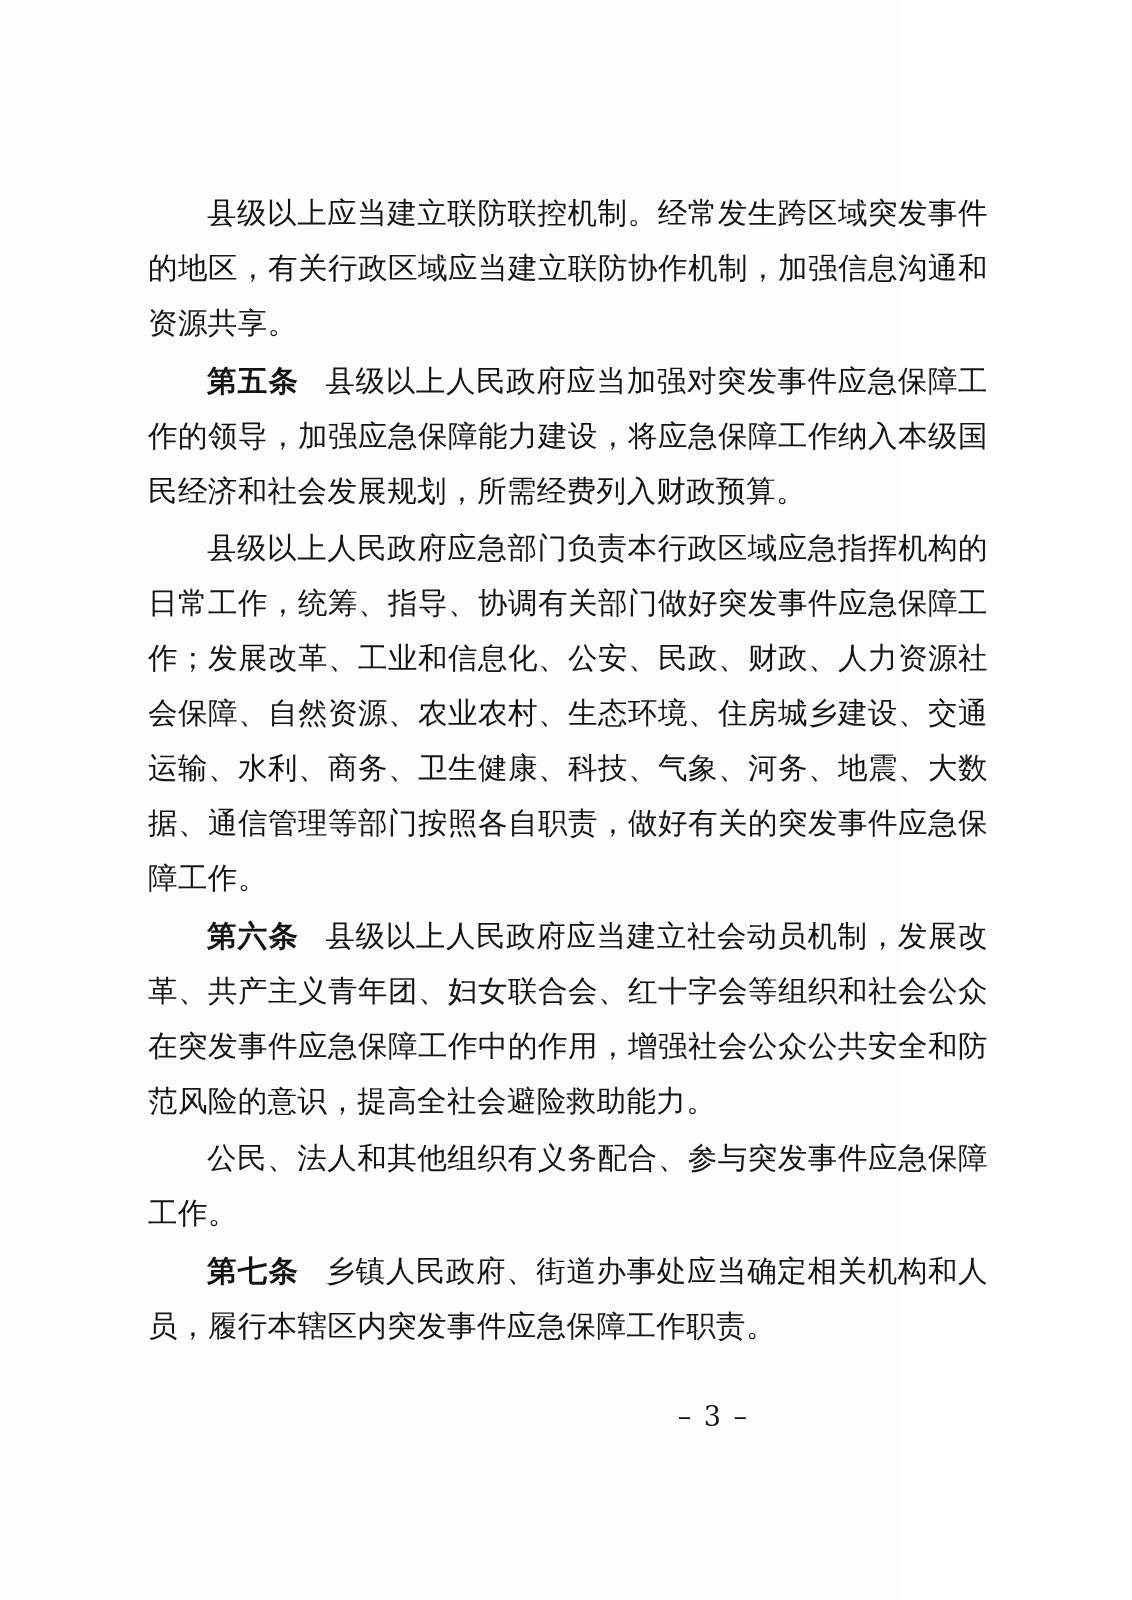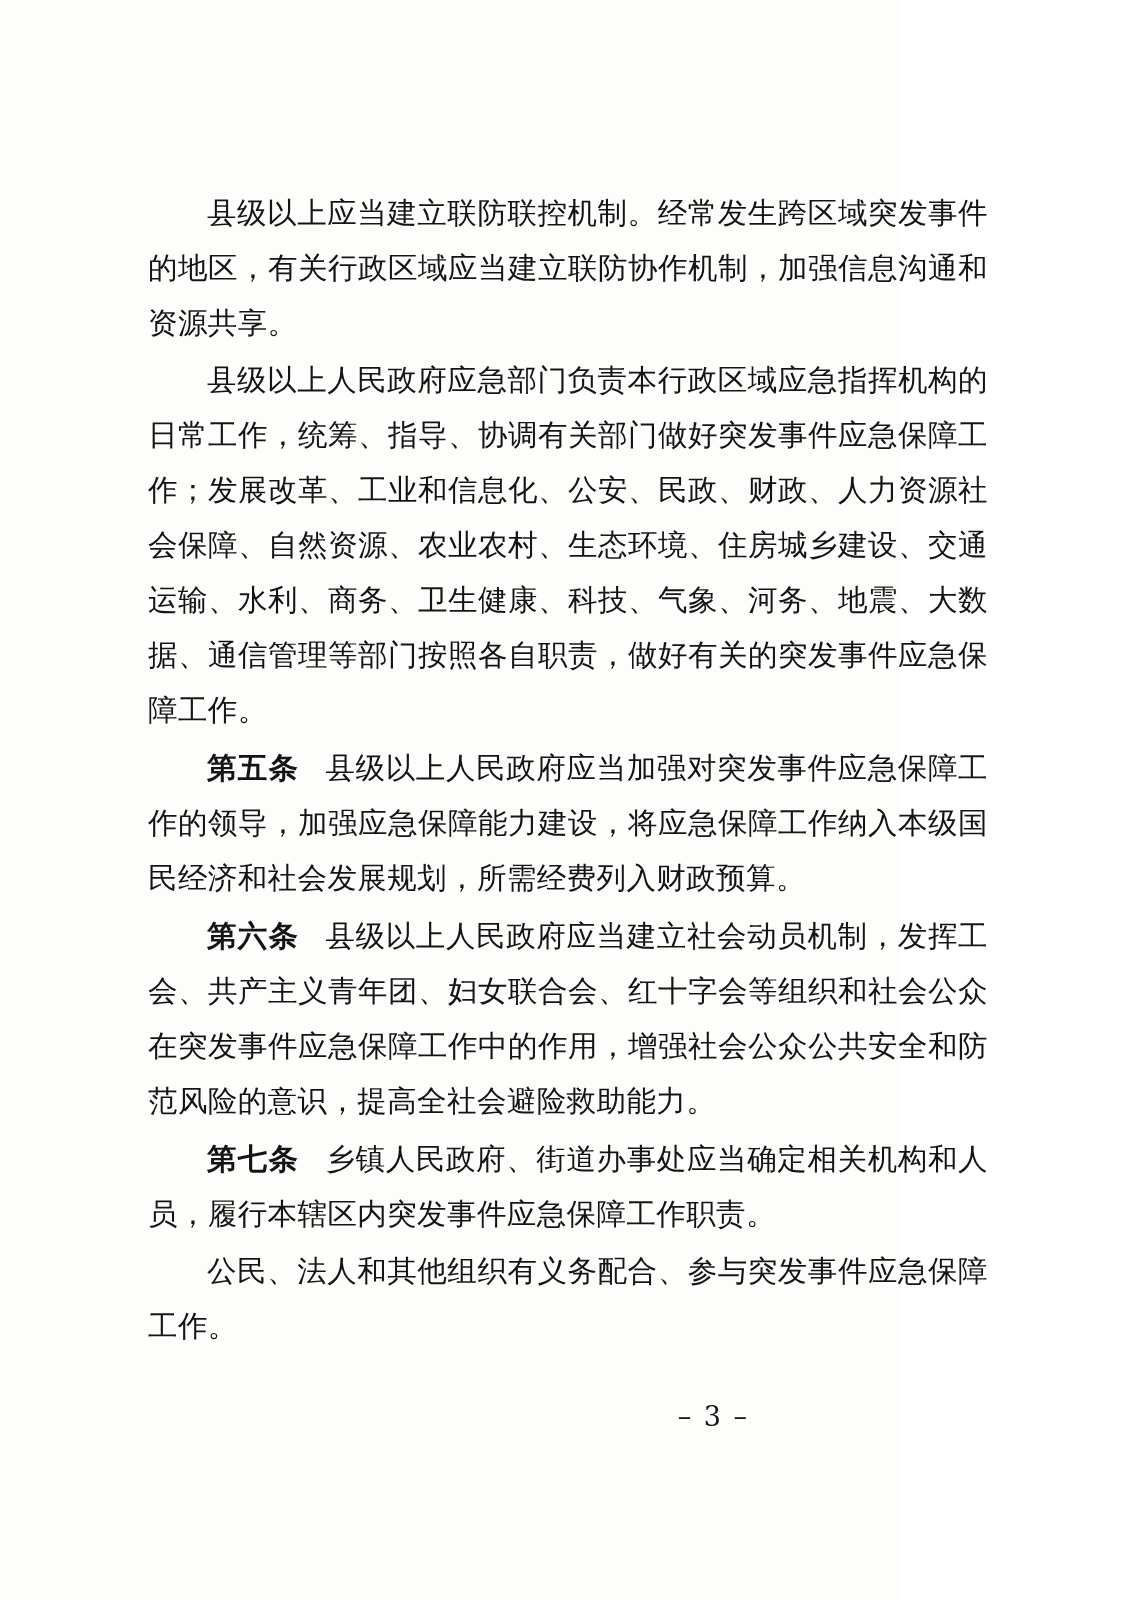--- a/index.html
+++ b/index.html
@@ -60,36 +60,36 @@
 <body>
 
 <div class="page">
   <div class="content">
 
     <p class="para indent">
       <span>县级以上应当建立联防联控机制。经常发生跨区域突发事件的地区，有关行政区域应当建立联防协作机制，加强信息沟通和资源共享。</span>
     </p>
 
     <p class="para indent">
+      <span class="article-label">第五条</span><span class="gap"></span><span>县级以上人民政府应当加强对突发事件应急保障工作的领导，加强应急保障能力建设，将应急保障工作纳入本级国民经济和社会发展规划，所需经费列入财政预算。</span>
+    </p>
+
+    <p class="para indent">
       <span>县级以上人民政府应急部门负责本行政区域应急指挥机构的日常工作，统筹、指导、协调有关部门做好突发事件应急保障工作；发展改革、工业和信息化、公安、民政、财政、人力资源社会保障、自然资源、农业农村、生态环境、住房城乡建设、交通运输、水利、商务、卫生健康、科技、气象、河务、地震、大数据、通信管理等部门按照各自职责，做好有关的突发事件应急保障工作。</span>
     </p>
 
     <p class="para indent">
-      <span class="article-label">第五条</span><span class="gap"></span><span>县级以上人民政府应当加强对突发事件应急保障工作的领导，加强应急保障能力建设，将应急保障工作纳入本级国民经济和社会发展规划，所需经费列入财政预算。</span>
+      <span class="article-label">第六条</span><span class="gap"></span><span>县级以上人民政府应当建立社会动员机制，发展改革、共产主义青年团、妇女联合会、红十字会等组织和社会公众在突发事件应急保障工作中的作用，增强社会公众公共安全和防范风险的意识，提高全社会避险救助能力。</span>
     </p>
 
     <p class="para indent">
-      <span class="article-label">第六条</span><span class="gap"></span><span>县级以上人民政府应当建立社会动员机制，发挥工会、共产主义青年团、妇女联合会、红十字会等组织和社会公众在突发事件应急保障工作中的作用，增强社会公众公共安全和防范风险的意识，提高全社会避险救助能力。</span>
+      <span>公民、法人和其他组织有义务配合、参与突发事件应急保障工作。</span>
     </p>
 
     <p class="para indent">
       <span class="article-label">第七条</span><span class="gap"></span><span>乡镇人民政府、街道办事处应当确定相关机构和人员，履行本辖区内突发事件应急保障工作职责。</span>
-    </p>
-
-    <p class="para indent">
-      <span>公民、法人和其他组织有义务配合、参与突发事件应急保障工作。</span>
     </p>
 
 
   </div>
 
   <div class="page-number">– 3 –</div>
 </div>
 
 </body></html>

